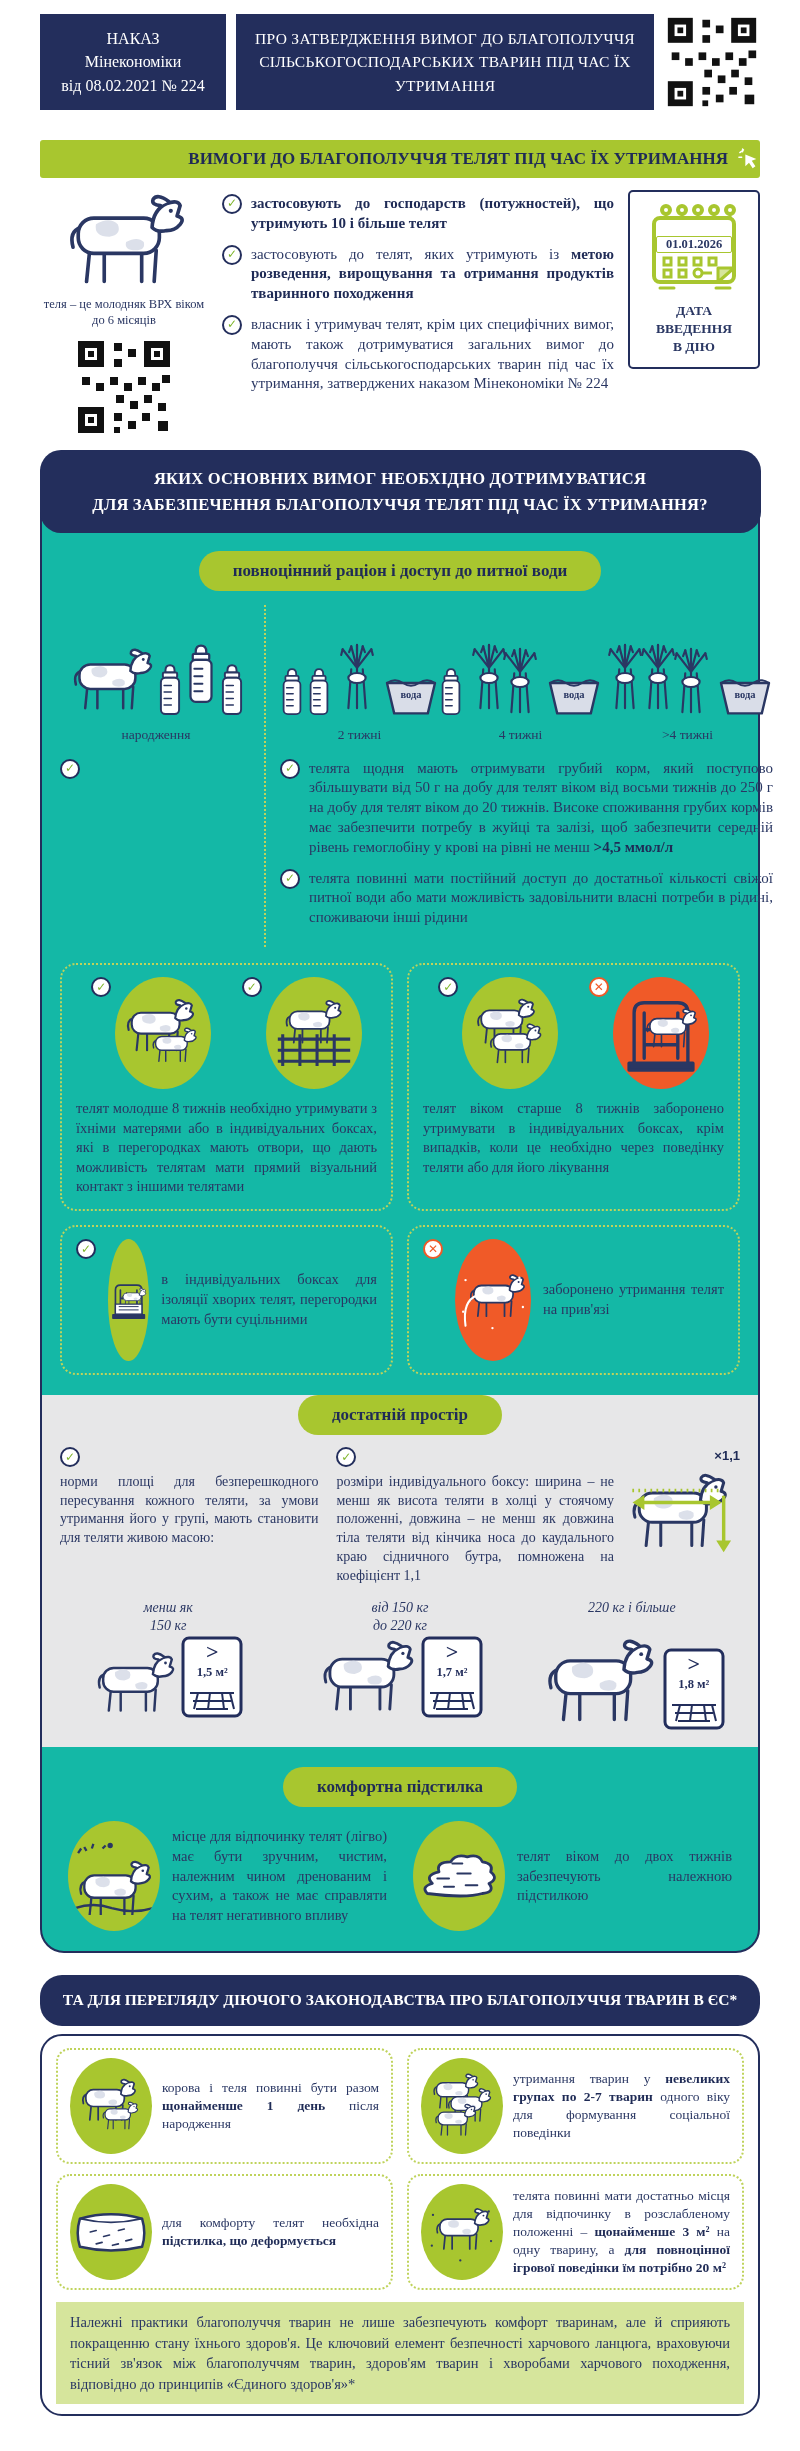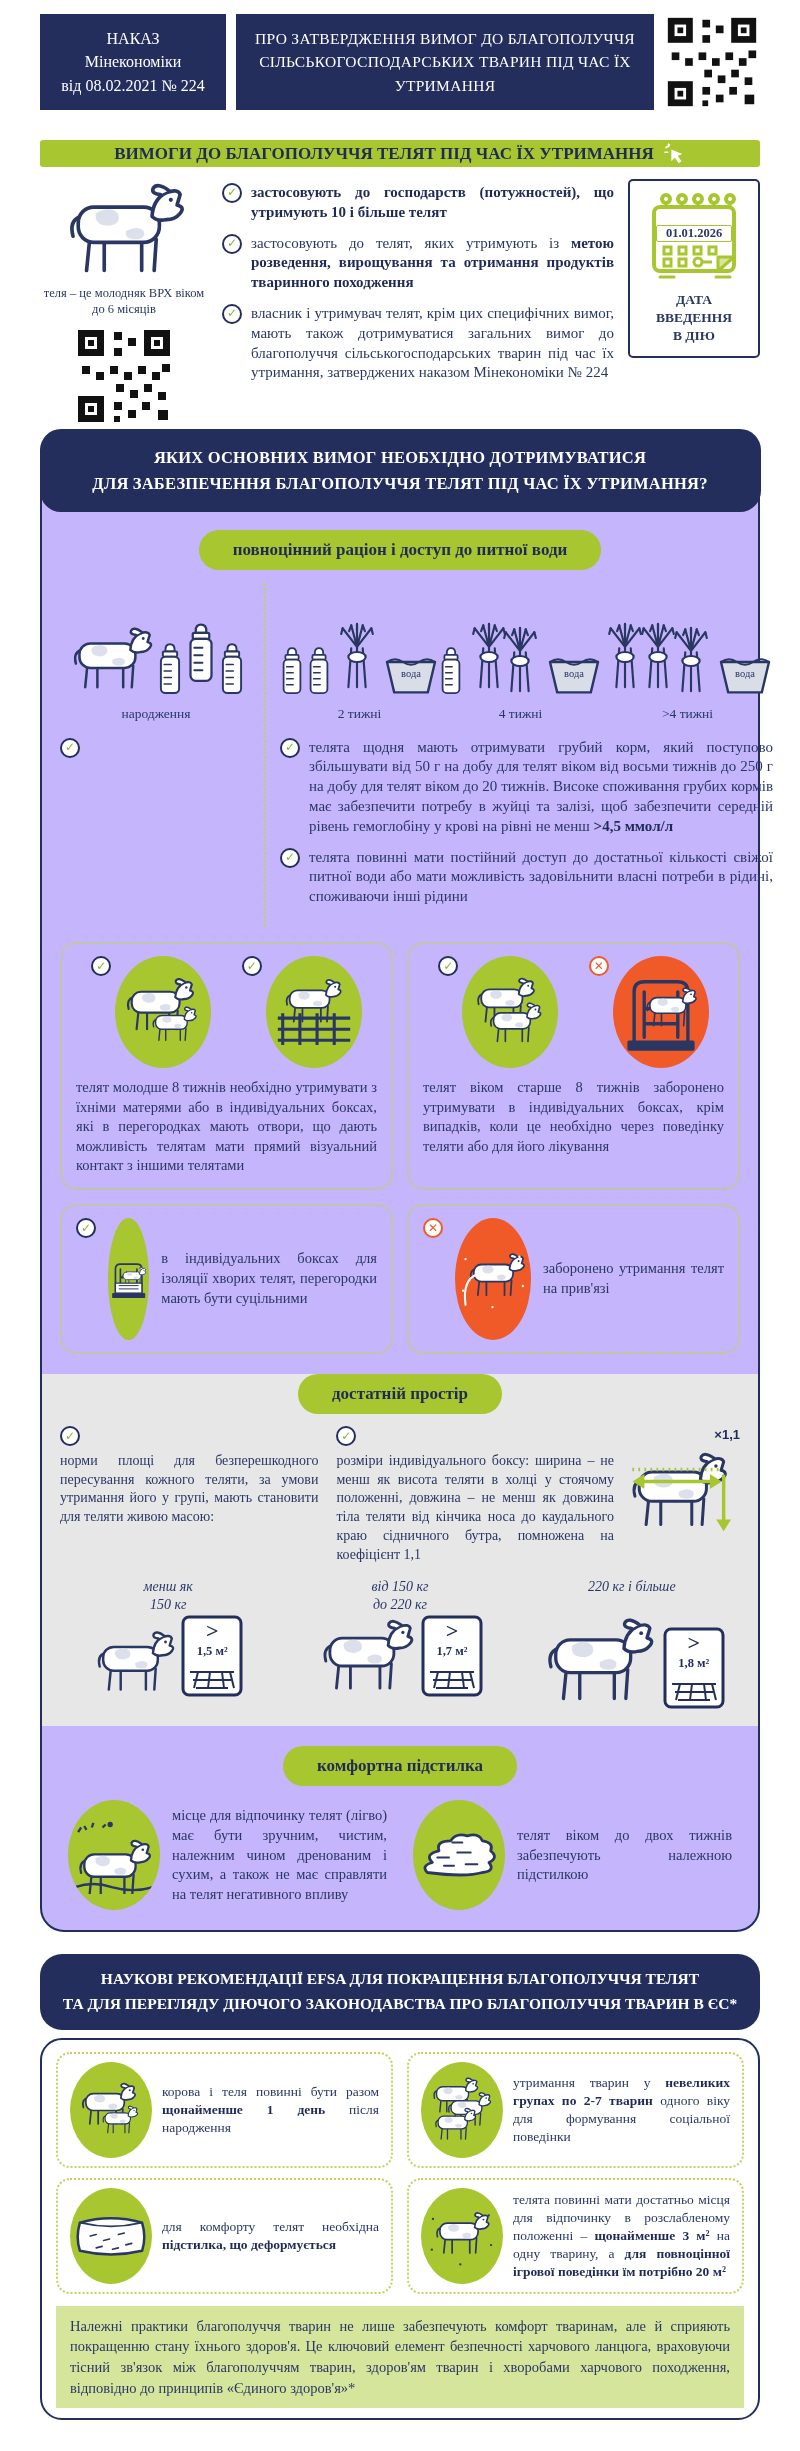--- a/index.html
+++ b/index.html
@@ -8,58 +8,58 @@
   .page{position:relative;width:800px;height:2451px;margin:0 auto;background:#fff;
         font-family:"Liberation Serif","DejaVu Serif",serif;color:#2A3763;overflow:hidden;padding:14px 40px 0;}
   
   .hdr{display:flex;gap:10px;align-items:stretch;}
   .hdr .navy{background:#232E5C;color:#fff;display:flex;flex-direction:column;justify-content:center;
              text-align:center;font-weight:normal;}
   .order-box{width:186px;height:96px;font-size:16px;line-height:1.45;}
   .title-box{flex:1;height:96px;font-size:15.5px;line-height:1.5;letter-spacing:.3px;padding:0 12px;}
   .qr{width:96px;height:96px;flex:0 0 auto;background:#fff;}
   
-  .band{margin-top:30px;height:27px;background:#A8C62F;border-radius:3px;display:flex;
-        align-items:center;justify-content:center;gap:10px;color:#1F2B56;font-weight:bold;font-size:17px;}
+  .band{margin-top:30px;height:38px;background:#A8C62F;border-radius:3px;display:flex;
+        align-items:center;justify-content:flex-end;gap:10px;color:#1F2B56;font-weight:bold;font-size:17px;}
   
   .intro{display:flex;gap:14px;margin-top:12px;}
   .intro-left{width:168px;text-align:center;flex:0 0 auto;}
   .intro-left .cap{font-size:12.5px;line-height:1.3;margin:2px 0 8px;}
   .intro-left .qr{width:100px;height:100px;display:inline-block;}
   .intro-mid{flex:1;padding-top:4px;}
   .bullet{display:flex;gap:9px;margin-bottom:11px;font-size:15px;line-height:1.32;text-align:justify;}
   .chk,.crs{flex:0 0 auto;width:20px;height:20px;border:2px solid #232E5C;border-radius:50%;
         display:inline-flex;align-items:center;justify-content:center;
         font-size:12px;font-weight:bold;color:#7FB52B;background:#fff;font-family:"DejaVu Sans",sans-serif;}
   .crs{border-color:#F05A28;color:#F05A28;}
   .date-box{flex:0 0 auto;width:132px;border:2px solid #232E5C;border-radius:5px;padding:10px 6px;
             text-align:center;height:179px;}
   .cal{position:relative;width:96px;height:92px;margin:0 auto;}
   .cal .dt{position:absolute;top:34px;left:10px;right:10px;font-size:12.5px;font-weight:bold;color:#2A3763;
            border:1.5px solid #A8C62F;background:#fff;border-radius:2px;}
   .date-box .lbl{font-size:13.5px;font-weight:bold;line-height:1.35;margin-top:8px;}
   
-  .sect{border:2.5px solid #232E5C;border-radius:24px;background:#c4b5fd;}
+  .sect{border:2.5px solid #232E5C;border-radius:24px;margin-top:10px;background:#14b8a6;}
   .sect-hd{background:#232E5C;color:#fff;border-radius:21px;margin:-2.5px;padding:16px 26px;
            text-align:center;font-weight:bold;font-size:16.5px;line-height:1.55;letter-spacing:.2px;}
   .pill{background:#A8C62F;color:#1F2B56;font-weight:bold;font-size:17px;text-align:center;
         border-radius:26px;padding:10px 34px;width:max-content;max-width:90%;margin:20px auto 0;}
   .pill.orange{background:#F05A28;color:#fff;}
   
   .ration{display:flex;margin-top:14px;padding:0 18px;}
   .r-left{width:206px;flex:0 0 auto;border-right:2px dotted #BFD35B;padding:4px 12px 8px 0;}
   .r-right{flex:1;padding:4px 4px 8px 14px;}
   .mile{display:flex;align-items:flex-end;justify-content:center;gap:3px;height:108px;}
   .mile-lbl{text-align:center;font-size:13.5px;margin-top:10px;}
   .miles{display:flex;}
   .miles>div{flex:1;}
   .r-texts{margin-top:16px;font-size:14.5px;}
   .bucket{position:relative;display:inline-block;width:56px;height:44px;}
   .bucket i{position:absolute;top:16px;left:0;right:0;text-align:center;font-style:normal;
-            font-size:10.5px;font-weight:normal;color:#2A3763;}
+            font-size:10.5px;font-weight:bold;color:#2A3763;}
   
   .dgrid{display:grid;grid-template-columns:1fr 1fr;gap:14px;padding:0 18px;margin-top:16px;}
   .dbox{border:2px dotted #BFD35B;border-radius:16px;padding:12px 14px;}
   .ovals{display:flex;justify-content:space-around;align-items:flex-start;}
   .ovalwrap{display:flex;gap:4px;}
   .oval{width:104px;height:122px;border-radius:50%;background:#A8C62F;display:flex;
         align-items:center;justify-content:center;overflow:hidden;}
   .oval.orange{background:#F05A28;}
   .oval.sm{width:96px;height:112px;}
   .dbox p{font-size:14.5px;line-height:1.35;text-align:justify;margin-top:10px;}
@@ -583,21 +583,20 @@
           <svg width="80" height="60" viewBox="0 0 96 70">
               <use href="#straw"></use>
             </svg>
         </span>
         <p>телят віком до двох тижнів забезпечують належною підстилкою</p>
       </div>
     </div>
   </div>
 
   <div class="efsa-hd">
-    <div>НАУКОВІ РЕКОМЕНДАЦІЇ EFSA ДЛЯ ПОКРАЩЕННЯ БЛАГОПОЛУЧЧЯ ТЕЛЯТ</div>
     <div>ТА ДЛЯ ПЕРЕГЛЯДУ ДІЮЧОГО ЗАКОНОДАВСТВА ПРО БЛАГОПОЛУЧЧЯ ТВАРИН В ЄС*</div>
   </div>
   <div class="efsa">
     <div class="egrid">
       <div class="ebox">
         <span class="oval">
           <svg width="74" height="70" viewBox="0 0 150 120">
               <use href="#calf" x="8" y="0" width="120" height="100"></use>
               <use href="#calf" x="52" y="48" width="80" height="66"></use>
             </svg>

